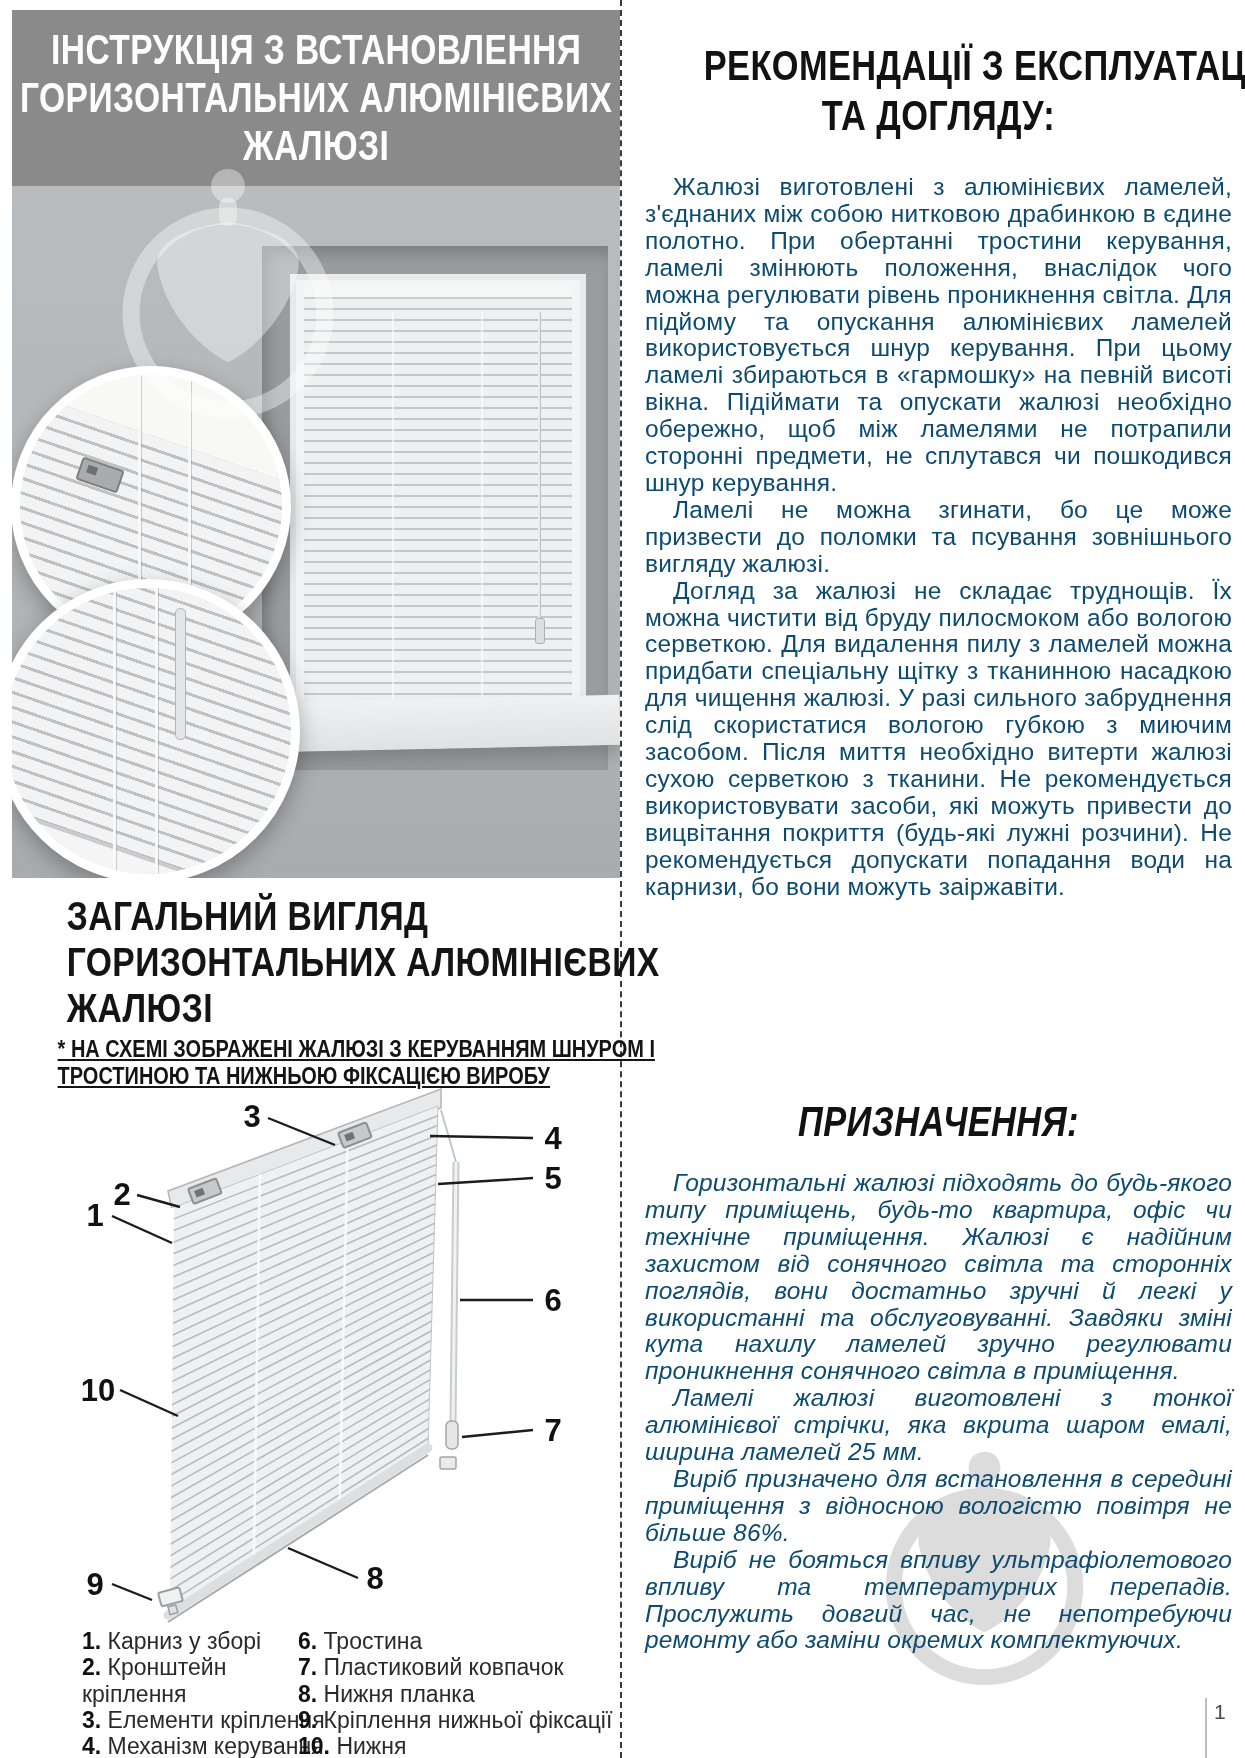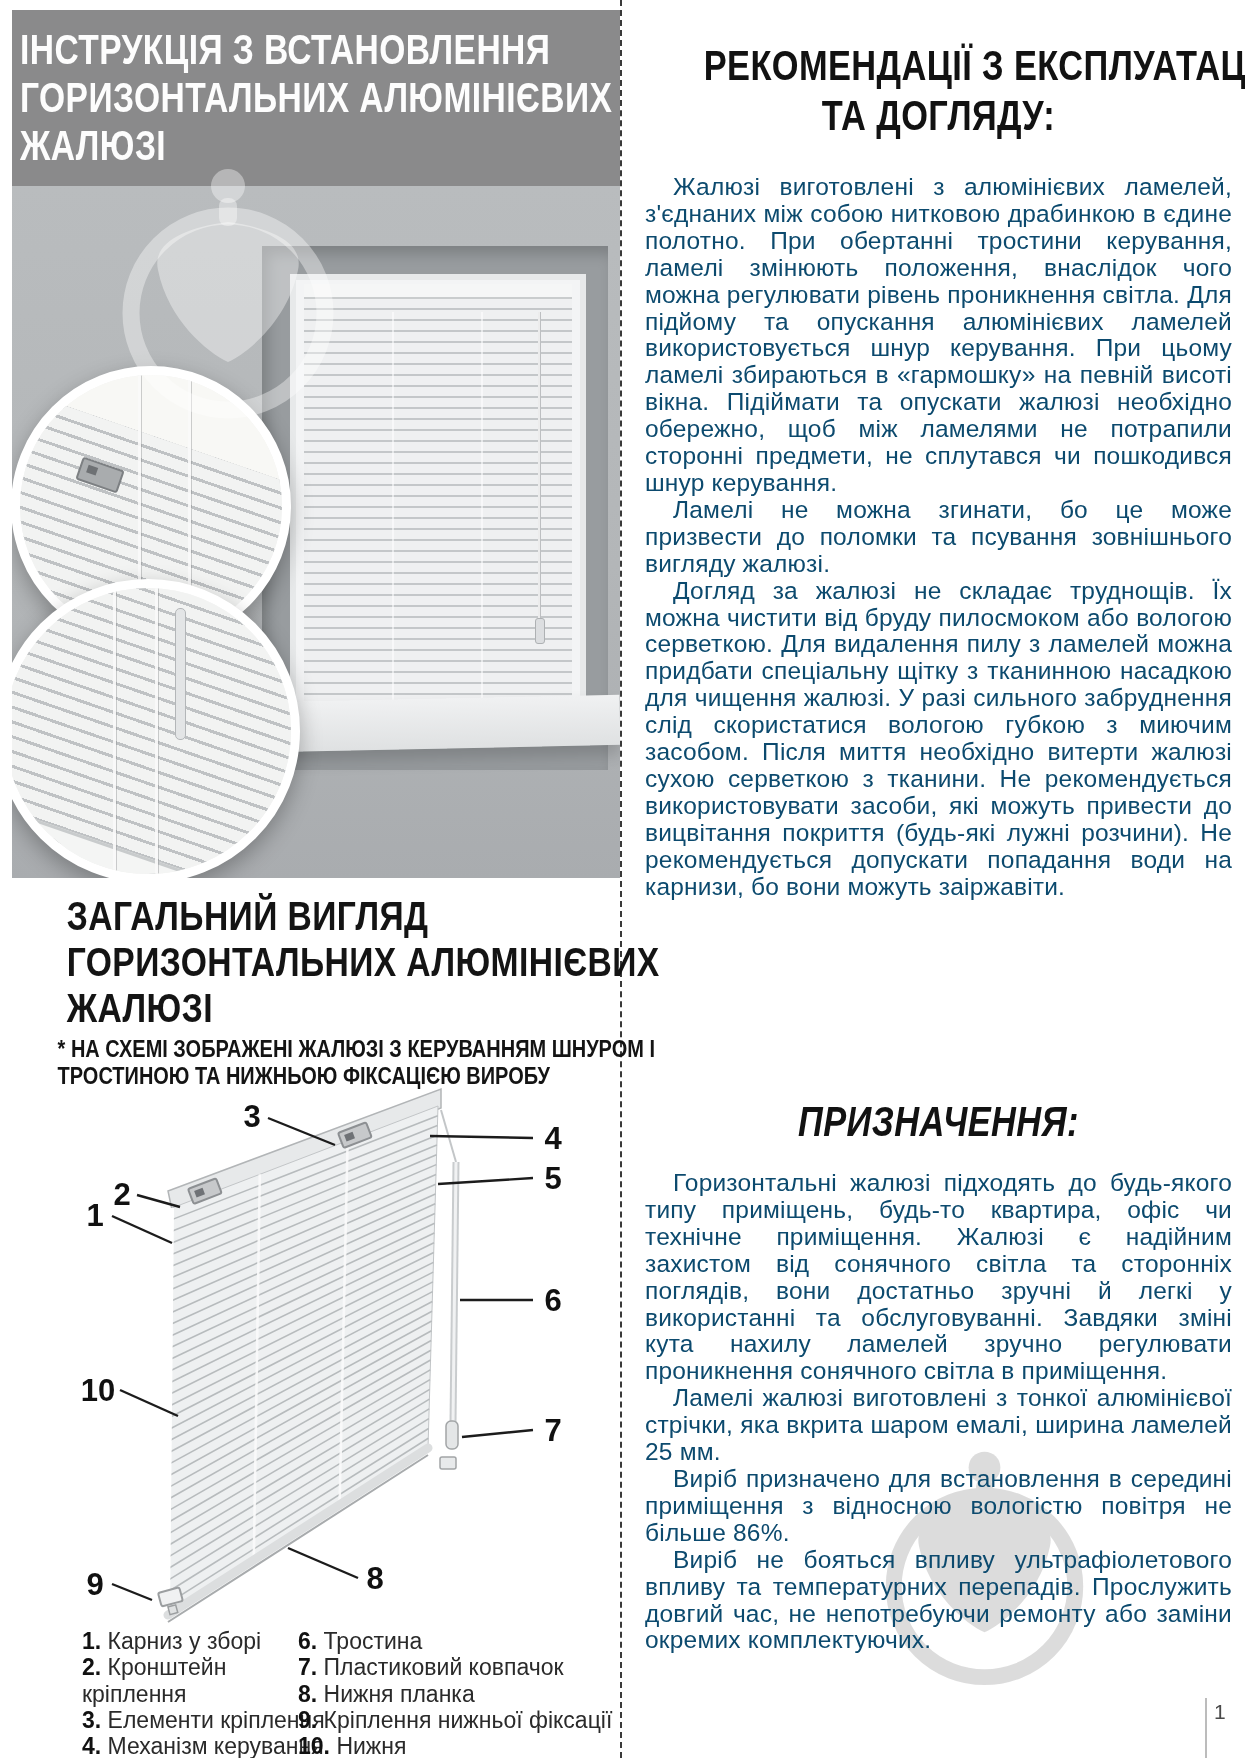--- a/index.html
+++ b/index.html
@@ -5,21 +5,21 @@
   html,body{margin:0;padding:0;background:#ffffff;}
   #page{position:relative;width:1245px;height:1758px;background:#ffffff;overflow:hidden;
         font-family:"Liberation Sans","DejaVu Sans",sans-serif;color:#111;}
   .abs{position:absolute;}
 
   
   #divider{left:620px;top:0;width:0;height:1758px;border-left:2px dashed #3a3a3a;}
 
   
   #header-box{left:12px;top:10px;width:608px;height:176px;background:#8a8a8b;
-              display:flex;align-items:center;justify-content:center;}
+              display:flex;align-items:center;justify-content:center;text-align:center;}
   #header-box .cond{transform:scaleX(0.80);transform-origin:50% 50%;}
   #header-box div.line{font-weight:700;font-size:42px;line-height:48px;color:#fdfdfd;
               letter-spacing:.5px;white-space:nowrap;}
 
   
   #photo{left:12px;top:186px;width:608px;height:692px;overflow:hidden;
          background:linear-gradient(180deg,#b9bcbe 0%,#b3b6b8 55%,#a9acaf 100%);}
   #recess{position:absolute;left:250px;top:60px;width:346px;height:524px;background:#989c9f;
           box-shadow:inset 6px 8px 14px rgba(0,0,0,.18);}
   #frame{position:absolute;left:28px;top:28px;right:22px;bottom:26px;background:#f3f4f5;
@@ -49,21 +49,21 @@
   .wand{position:absolute;width:9px;border-radius:5px;background:#e3e5e6;border:1px solid #b3b6b8;}
 
   
   .wm{pointer-events:none;}
 
   
   .blackhead{font-weight:700;color:#141414;text-align:left;}
   #gv-title{left:12px;top:893px;width:608px;}
   #gv-title .cond{transform:scaleX(0.82);transform-origin:50% 0;}
   #gv-title div.line{font-size:41px;line-height:46px;white-space:nowrap;letter-spacing:.5px;}
-  #gv-note{left:12px;top:1036px;width:608px;}
+  #gv-note{left:12px;top:1036px;width:608px;text-decoration:underline;}
   #gv-note .cond{transform:scaleX(0.85);transform-origin:50% 0;}
   #gv-note div.line{font-size:23.5px;line-height:27px;white-space:nowrap;font-weight:700;}
 
   
   #diagram{left:20px;top:1085px;width:600px;height:545px;}
   #diagram text{font-family:"Liberation Sans","DejaVu Sans",sans-serif;font-weight:700;font-size:31px;fill:#111;}
   #diagram .leader{stroke:#1c1c1c;stroke-width:2.4;}
   #slats-group line{stroke:#b7bbbd;stroke-width:1.6;}
 
   
@@ -75,21 +75,21 @@
   
   .rc-head{left:645px;width:587px;text-align:center;font-weight:700;color:#121212;}
   .rc-head .cond{transform:scaleX(0.80);transform-origin:50% 0;}
   .rc-head div.line{font-size:43px;line-height:50px;white-space:nowrap;letter-spacing:.5px;}
   #rec-title{top:40px;}
   #purpose-title{top:1096px;font-style:italic;}
   .bodytext{left:645px;width:587px;font-size:24.5px;line-height:26.9px;text-align:justify;
             letter-spacing:.2px;color:#0c4a6e;z-index:3;}
   .bodytext p{margin:0;text-indent:28px;}
   #rec-body{top:174px;}
-  #purpose-body{top:1170px;}
+  #purpose-body{top:1170px;font-style:italic;}
 
   
   #pageno-rule{left:1205px;top:1698px;height:60px;width:0;border-left:2px solid #bcbcbc;}
   #pageno{left:1214px;top:1700px;font-size:21px;color:#4a4a4a;}
 </style>
 </head>
 <body>
 
 <div id="page">
 

